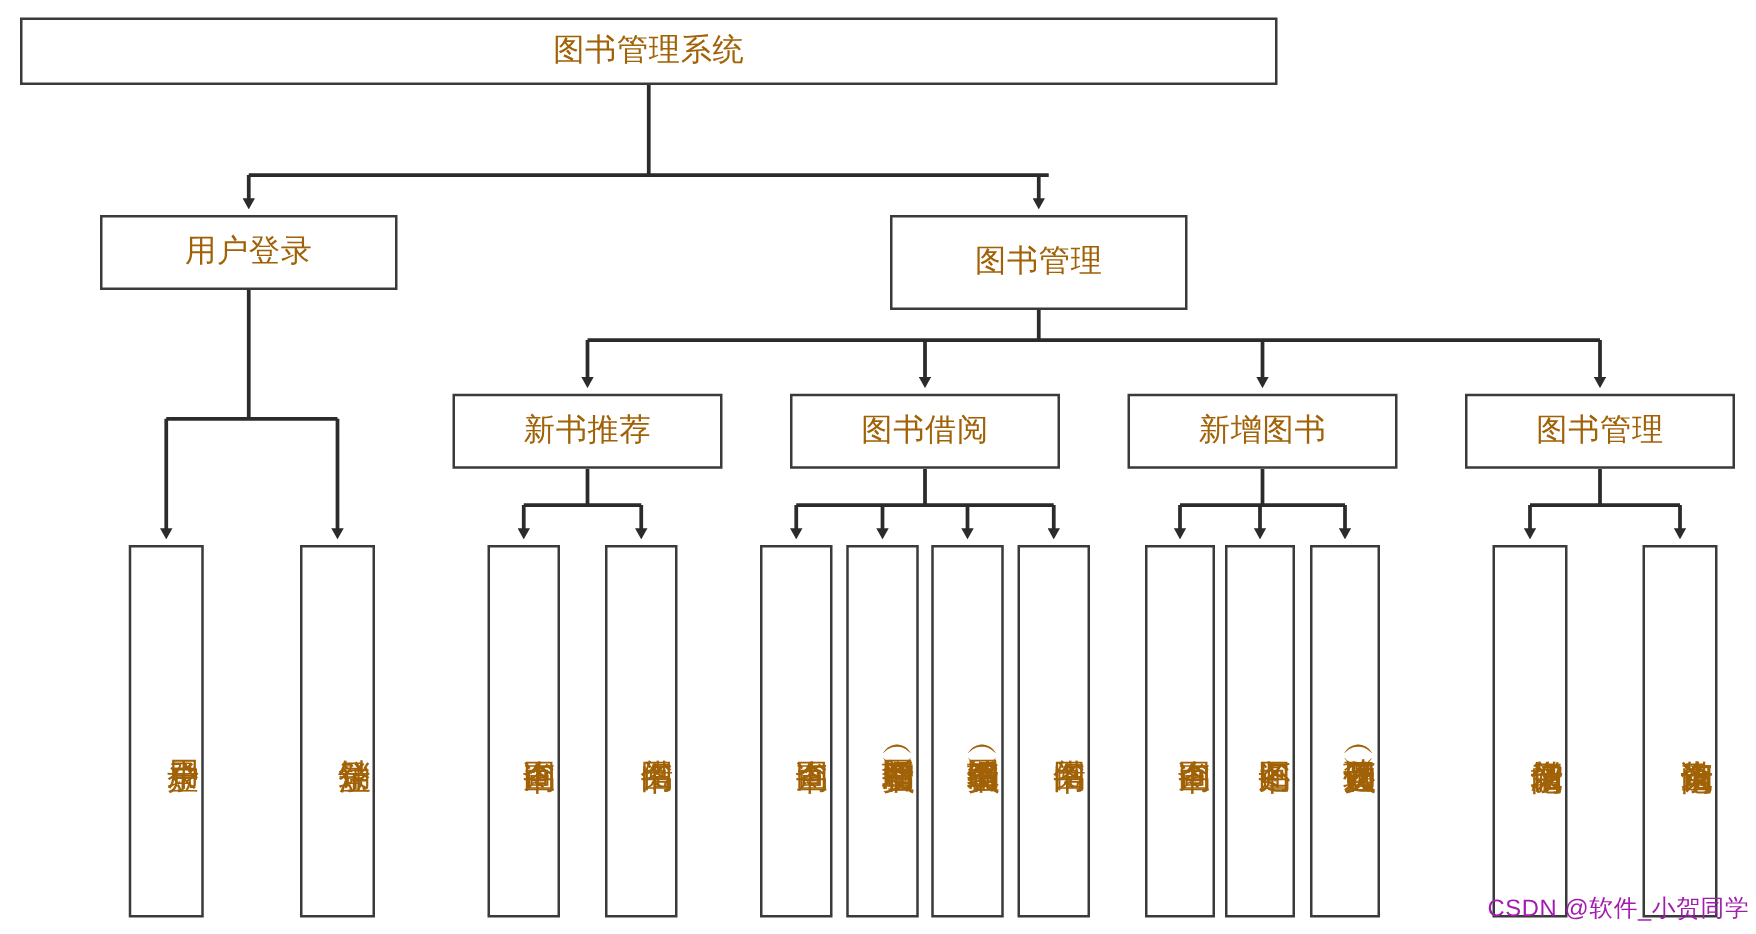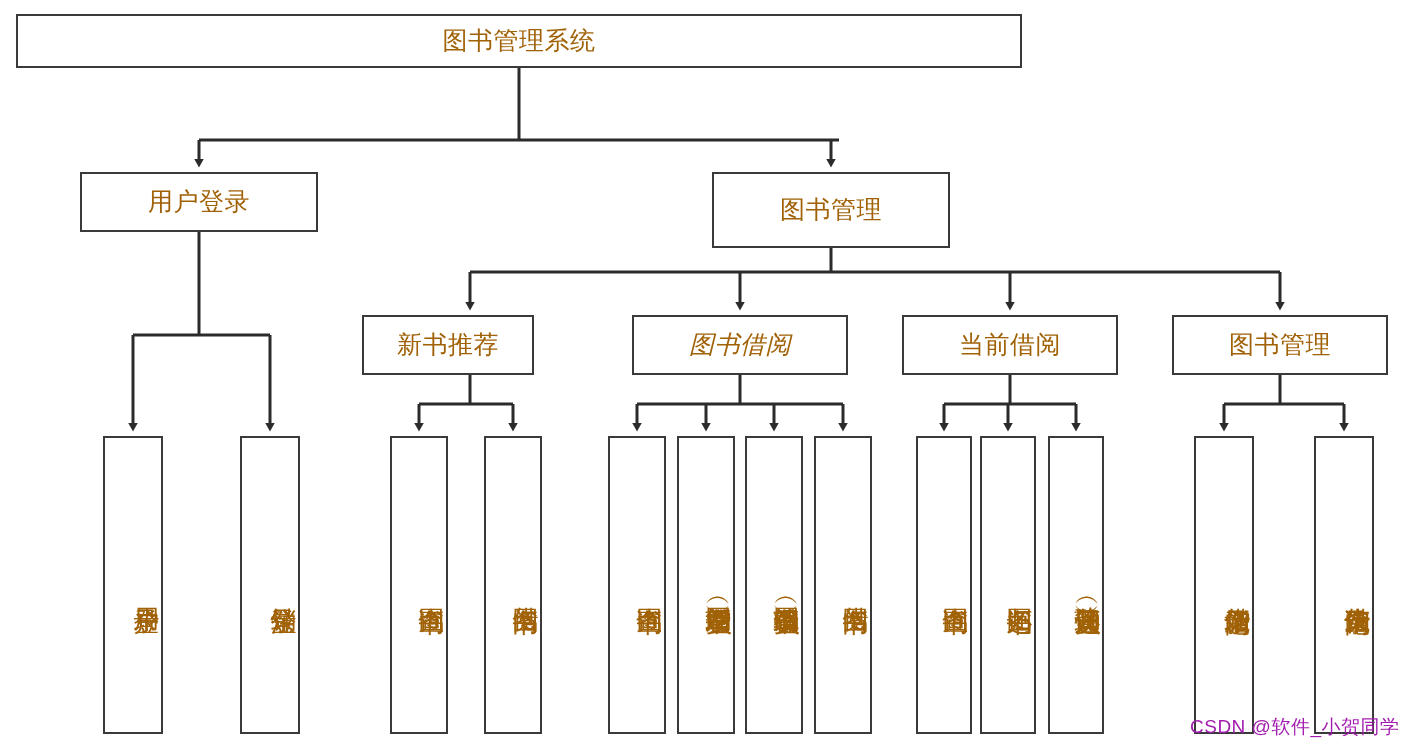--- a/index.html
+++ b/index.html
@@ -116,23 +116,23 @@
       <path d="M1224,404 L1224,424" marker-end="url(#arrow)"></path>
       <path d="M1344,404 L1344,424" marker-end="url(#arrow)"></path>
     </g>
   </svg>
 
   <div class="node h" style="left: 16px; top: 14px; width: 1006px; height: 54px;">图书管理系统</div>
 
   <div class="node h" style="left: 80px; top: 172px; width: 238px; height: 60px;">用户登录</div>
   <div class="node h" style="left: 712px; top: 172px; width: 238px; height: 76px;">图书管理</div>
 
-  <div class="node h" style="left: 362px; top: 315px; width: 172px; height: 60px;">新书推荐</div>
-  <div class="node h" style="left: 632px; top: 315px; width: 216px; height: 60px; font-style: italic;">图书借阅</div>
-  <div class="node h" style="left: 902px; top: 315px; width: 216px; height: 60px;">当前借阅</div>
+  <div class="node h" style="left: 362px; top: 315px; width: 216px; height: 60px;">新书推荐</div>
+  <div class="node h" style="left: 632px; top: 315px; width: 216px; height: 60px;">图书借阅</div>
+  <div class="node h" style="left: 902px; top: 315px; width: 216px; height: 60px;">新增图书</div>
   <div class="node h" style="left: 1172px; top: 315px; width: 216px; height: 60px;">图书管理</div>
 
   <div class="node v" style="left: 103px; top: 436px; width: 60px; height: 298px;">
       <span class="vtxt">用户登录</span>
     </div>
   <div class="node v" style="left: 240px; top: 436px; width: 60px; height: 298px;">
       <span class="vtxt">注销登录</span>
     </div>
   <div class="node v" style="left: 390px; top: 436px; width: 58px; height: 298px;">
       <span class="vtxt">查询图书</span>

